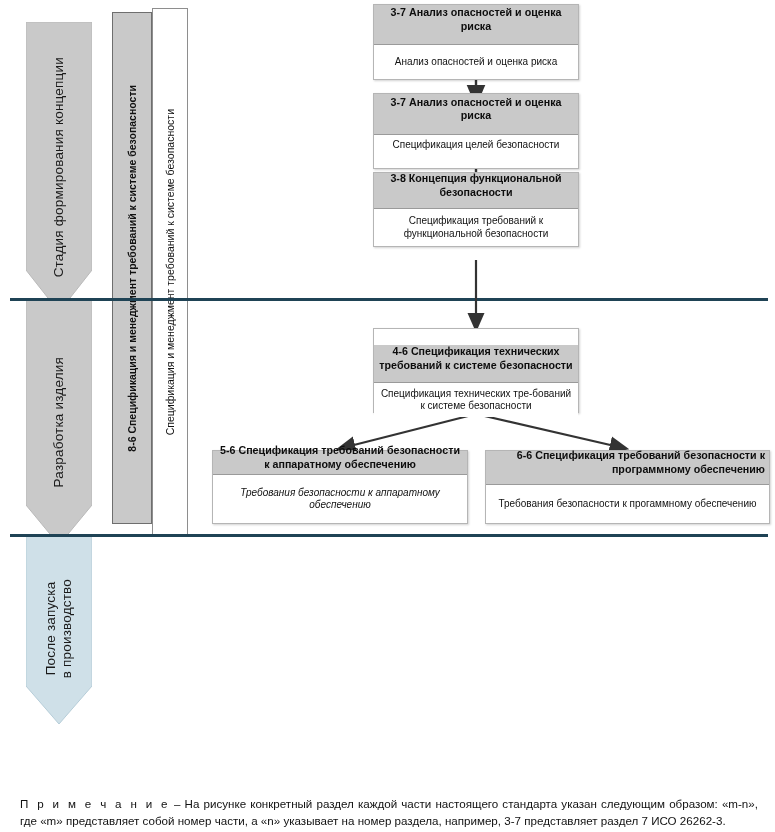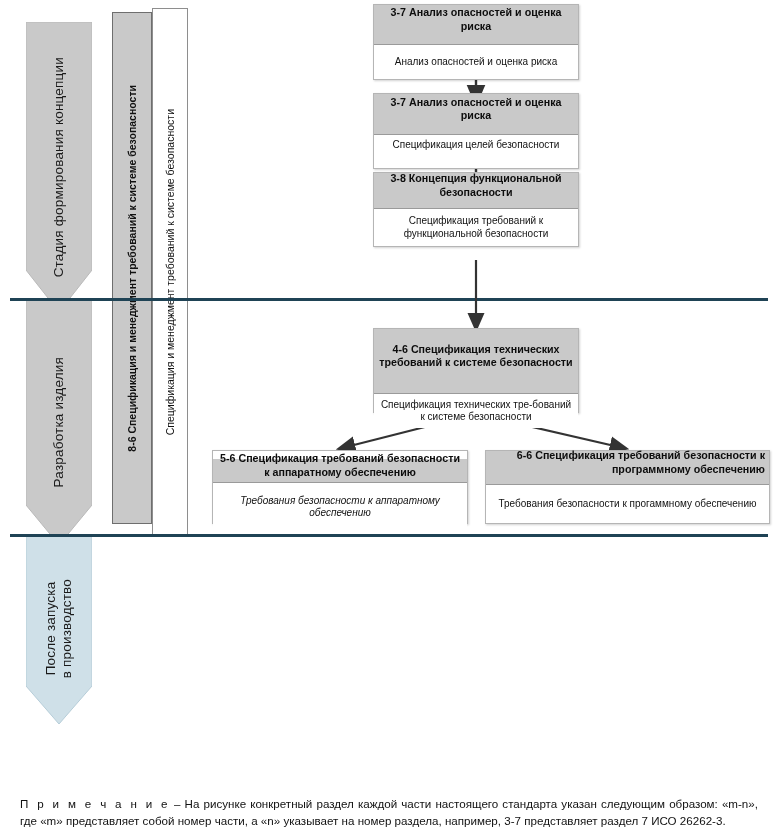--- a/index.html
+++ b/index.html
@@ -174,26 +174,26 @@
     <div class="head" style="height:41px;">3-7 Анализ опасностей и оценка риска</div>
     <div class="body" style="height:21px;">Спецификация целей безопасности</div>
   </div>
 
   <div class="pbox" style="left:373px;top:172px;width:206px;height:75px;">
     <div class="head" style="height:36px;">3-8 Концепция функциональной безопасности</div>
     <div class="body" style="height:37px;">Спецификация требований к функциональной безопасности</div>
   </div>
 
   <div class="pbox" style="left:373px;top:328px;width:206px;height:85px;">
-    <div class="head" style="height:65px;">4-6 Спецификация технических требований  к системе безопасности</div>
+    <div class="head" style="height:38px;margin-top:16px;">4-6 Спецификация технических требований  к системе безопасности</div>
     <div class="body" style="height:34px;">Спецификация технических тре-бований к системе безопасности</div>
   </div>
 
   <div class="pbox" style="left:212px;top:450px;width:256px;height:74px;">
-    <div class="head" style="height:24px;margin-top:8px;">5-6 Спецификация требований безопасности к аппаратному обеспечению</div>
+    <div class="head" style="height:24px;">5-6 Спецификация требований безопасности к аппаратному обеспечению</div>
     <div class="body" style="height:48px;font-style:italic;">Требования безопасности к аппаратному обеспечению</div>
   </div>
 
   <div class="pbox" style="left:485px;top:450px;width:285px;height:74px;">
     <div class="head" style="height:34px;text-align:right;">6-6 Спецификация требований безопасности к программному обеспечению</div>
     <div class="body" style="height:38px;">Требования безопасности к прогаммному обеспечению</div>
   </div>
 
   <div class="note">
     <span class="lead">П р и м е ч а н и е</span><span> – На рисунке конкретный раздел каждой части настоящего стандарта указан следующим образом: «m-n», где «m» представляет собой номер части, а «n» указывает на номер раздела, например, 3-7 представляет раздел 7 ИСО 26262-3.</span>

